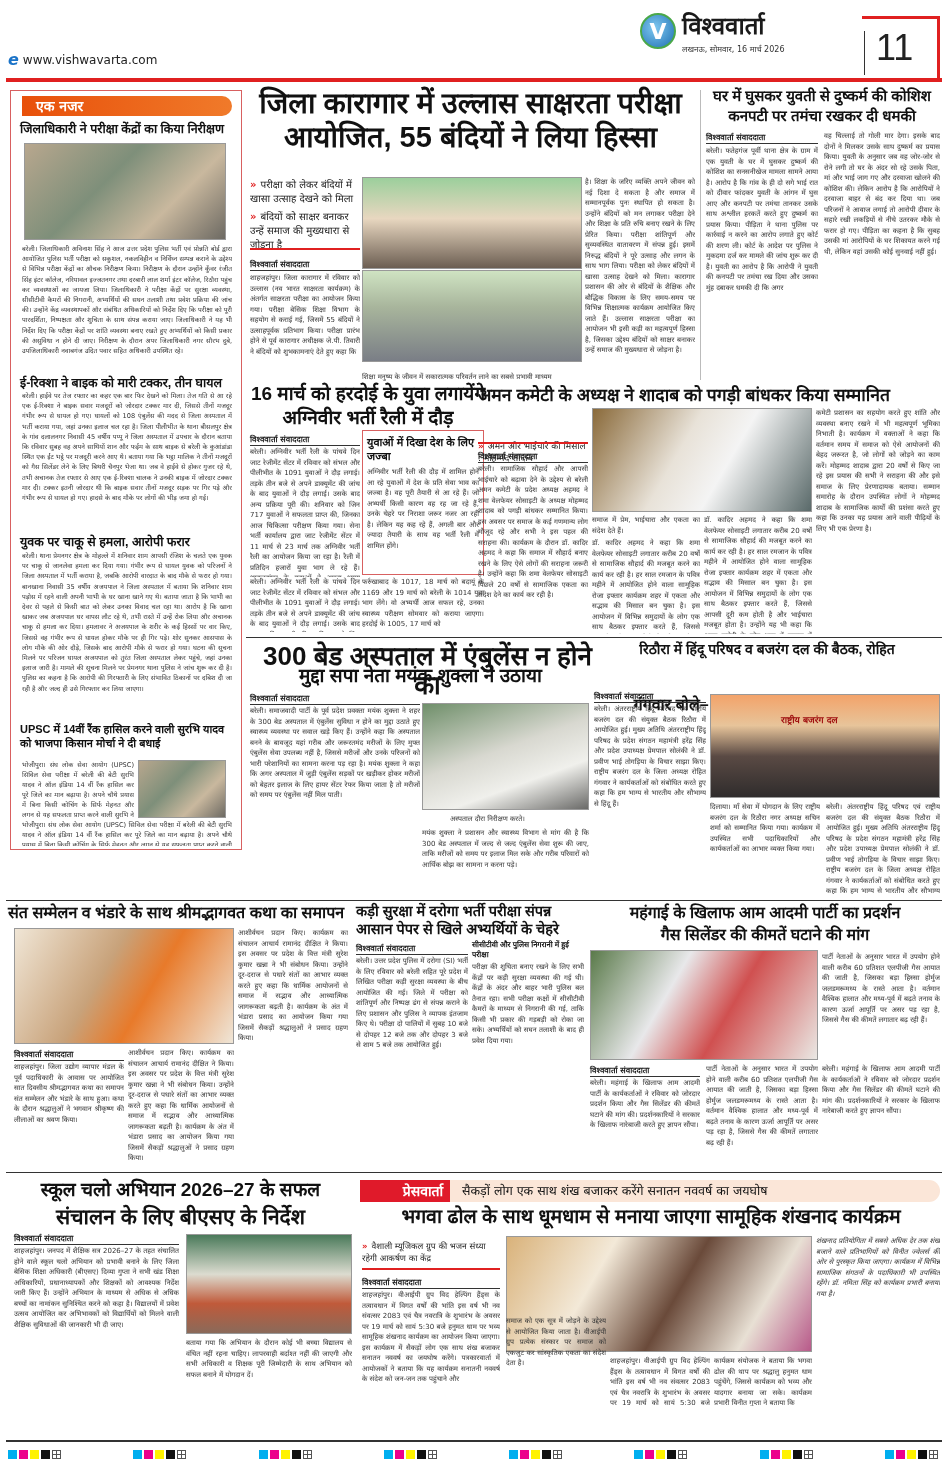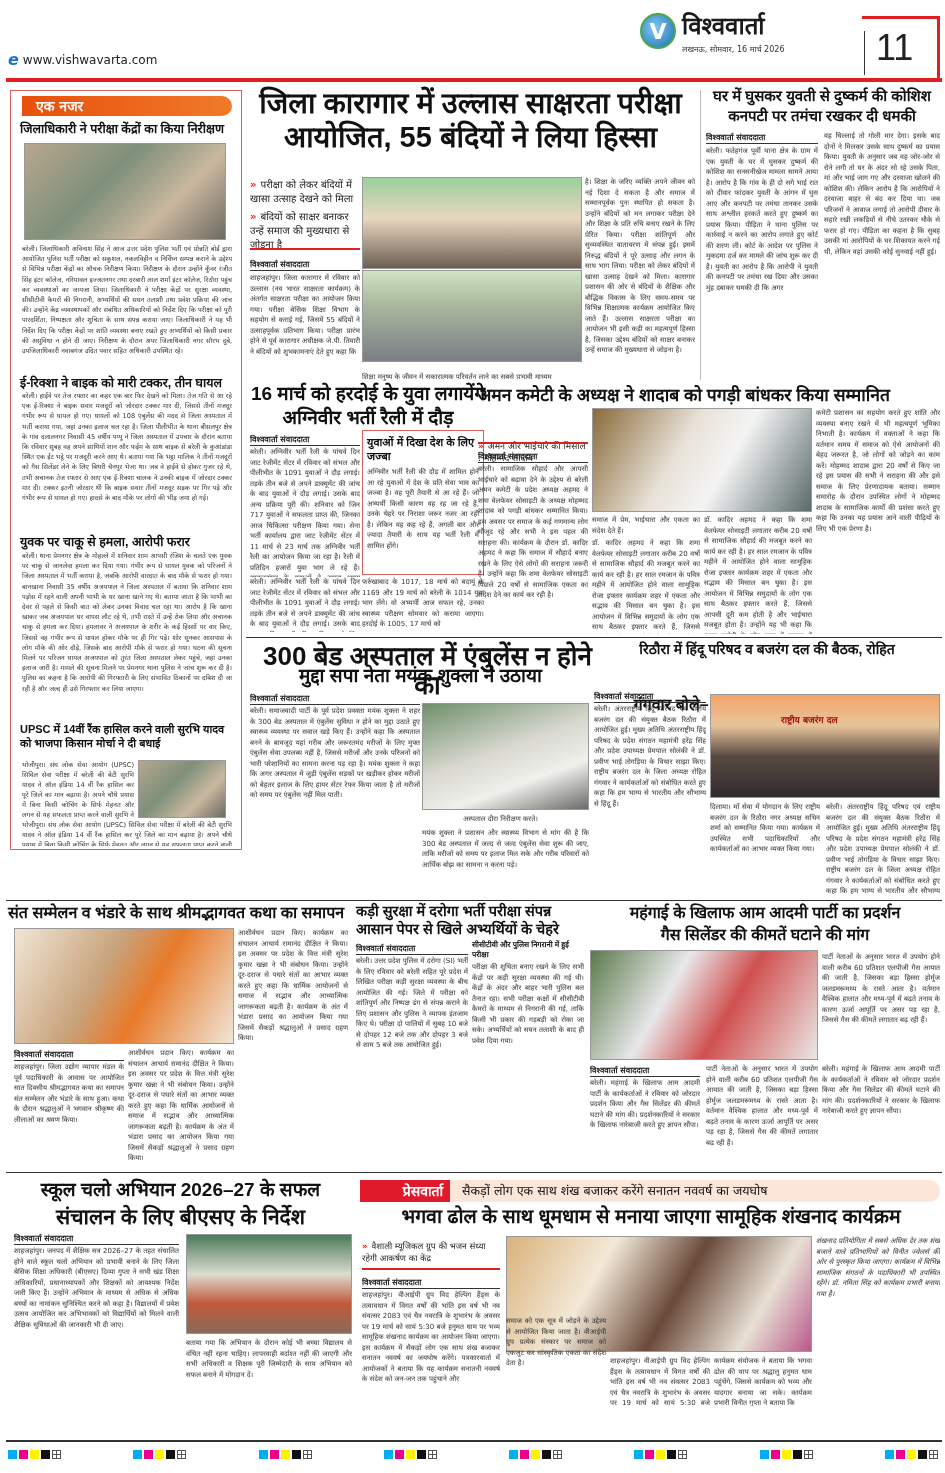--- a/index.html
+++ b/index.html
@@ -127,21 +127,21 @@
 
 <div class="abs hr" style="left:246px;top:637px;width:696px;"></div>
 
 <div class="abs headline" style="left:255px;top:642px;width:345px;font-size:26px;">300 बेड अस्पताल में एंबुलेंस न होने का</div>
 <div class="abs headline" style="left:248px;top:666px;width:345px;font-size:19px;">मुद्दा सपा नेता मयंक शुक्ला ने उठाया</div>
 <div class="abs" style="left:250px;top:692px;width:170px;">
   <div class="byline">विश्ववार्ता संवाददाता</div>
 </div>
 <div class="abs body-text" style="left:250px;top:706px;width:170px;height:190px;overflow:hidden;">बरेली। समाजवादी पार्टी के पूर्व प्रदेश प्रवक्ता मयंक शुक्ला ने शहर के 300 बेड अस्पताल में एंबुलेंस सुविधा न होने का मुद्दा उठाते हुए स्वास्थ्य व्यवस्था पर सवाल खड़े किए हैं। उन्होंने कहा कि अस्पताल बनने के बावजूद यहां गरीब और जरूरतमंद मरीजों के लिए मुफ्त एंबुलेंस सेवा उपलब्ध नहीं है, जिससे मरीजों और उनके परिजनों को भारी परेशानियों का सामना करना पड़ रहा है। मयंक शुक्ला ने कहा कि अगर अस्पताल में जुड़ी एंबुलेंस सड़कों पर खड़ीकर होकर मरीजों को बेहतर इलाज के लिए हायर सेंटर रेफर किया जाता है तो मरीजों को समय पर एंबुलेंस नहीं मिल पाती।</div>
 <div class="abs photo" style="left:422px;top:703px;width:167px;height:107px;background:linear-gradient(160deg,#6f8f6a,#d8d8d0 45%,#f0f0ec 70%,#6a6a68);"></div>
-<div class="abs body-text" style="left:450px;top:814px;width:120px;height:12px;overflow:hidden;margin-left:13px;">अस्पताल दौरा निरीक्षण करते।</div>
+<div class="abs body-text" style="left:450px;top:814px;width:120px;height:12px;overflow:hidden;">अस्पताल दौरा निरीक्षण करते।</div>
 <div class="abs body-text" style="left:422px;top:828px;width:167px;height:68px;overflow:hidden;">मयंक शुक्ला ने प्रशासन और स्वास्थ्य विभाग से मांग की है कि 300 बेड अस्पताल में जल्द से जल्द एंबुलेंस सेवा शुरू की जाए, ताकि मरीजों को समय पर इलाज मिल सके और गरीब परिवारों को आर्थिक बोझ का सामना न करना पड़े।</div>
 
 <div class="abs headline" style="left:592px;top:642px;width:350px;font-size:14px;">रिठौरा में हिंदू परिषद व बजरंग दल की बैठक, रोहित</div>
 <div class="abs headline" style="left:592px;top:696px;width:350px;font-size:16px;">
   <span>गंगवार बोले– </span><span style="color:#e02020;">भाग्य से भारतीय, सौभाग्य से हिंदू</span>
 </div>
 <div class="abs" style="left:594px;top:690px;width:112px;">
   <div class="byline">विश्ववार्ता संवाददाता</div>
 </div>
 <div class="abs body-text" style="left:594px;top:704px;width:112px;height:192px;overflow:hidden;">बरेली। अंतरराष्ट्रीय हिंदू परिषद एवं राष्ट्रीय बजरंग दल की संयुक्त बैठक रिठौरा में आयोजित हुई। मुख्य अतिथि अंतरराष्ट्रीय हिंदू परिषद के प्रदेश संगठन महामंत्री हरेंद्र सिंह और प्रदेश उपाध्यक्ष प्रेमपाल सोलंकी ने डॉ. प्रवीण भाई तोगड़िया के विचार साझा किए। राष्ट्रीय बजरंग दल के जिला अध्यक्ष रोहित गंगवार ने कार्यकर्ताओं को संबोधित करते हुए कहा कि हम भाग्य से भारतीय और सौभाग्य से हिंदू हैं।</div>

